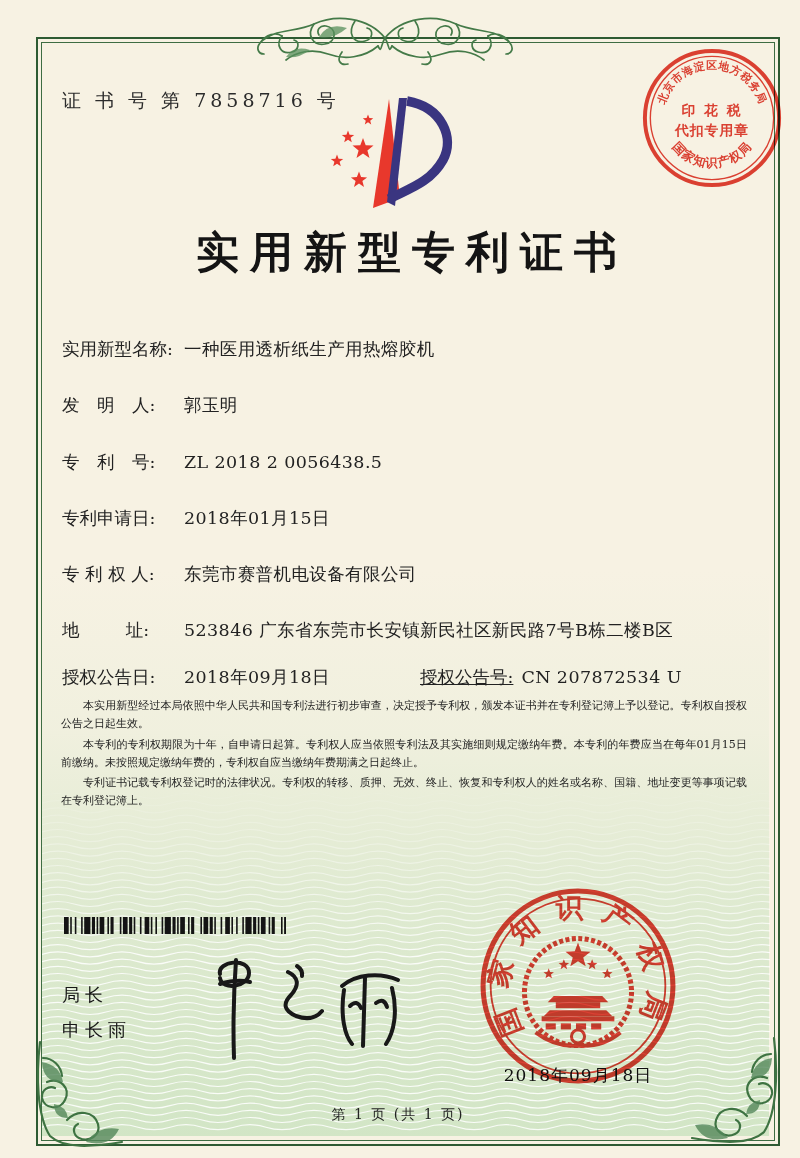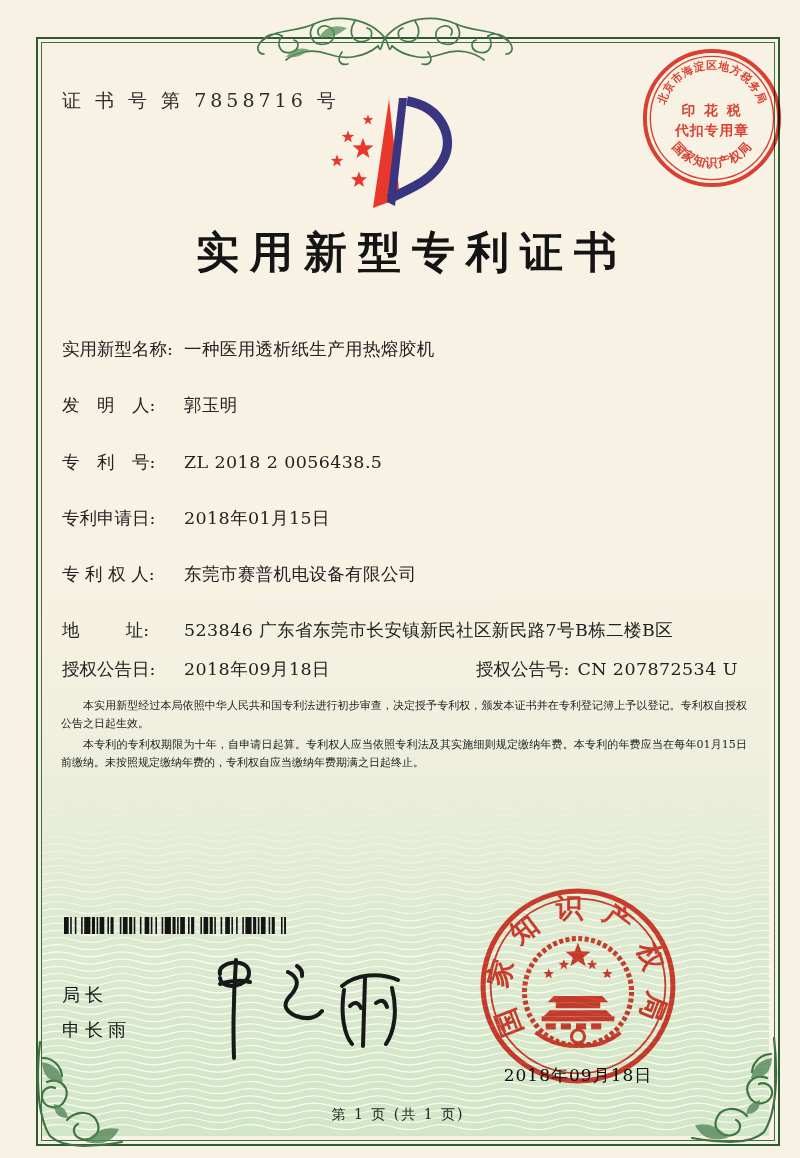--- a/index.html
+++ b/index.html
@@ -22,23 +22,23 @@
   
   .title{left:12px;top:224px;width:800px;text-align:center;font-size:43px;font-weight:700;
     letter-spacing:11px;color:#141414;}
   
   #logo{left:316px;top:96px;}
   
   .fields{left:62px;top:338px;width:692px;font-size:17.5px;color:#222;}
   .frow{display:flex;align-items:flex-start;margin-bottom:33.5px;line-height:1.3;}
   .flabel{width:122px;flex-shrink:0;white-space:pre;}
   .fvalue{letter-spacing:0.4px;max-width:562px;}
-  .frow-addr{margin-bottom:16px;}
+  .frow-addr{margin-bottom:24px;}
   .fval-date{width:212px;flex-shrink:0;}
-  .flabel2{width:auto;margin-left:80px;margin-right:8px;}
+  .flabel2{width:auto;margin-left:24px;margin-right:8px;text-decoration:underline;}
   
   .paras{left:61px;top:697px;width:686px;font-size:11px;line-height:1.66;color:#242424;text-align:justify;}
   .paras p{margin:0 0 2px 0;text-indent:2em;}
   
   #barcode{left:64px;top:917px;}
   
   .signer{left:62px;top:977px;font-size:18px;color:#161616;letter-spacing:5px;line-height:1.95;}
   #signature{left:200px;top:948px;}
   
   #tax-seal{left:638px;top:44px;mix-blend-mode:multiply;opacity:0.95;}
@@ -219,20 +219,21 @@
     <span class="flabel">授权公告日:</span>
     <span class="fvalue fval-date">2018年09月18日</span>
     <span class="flabel flabel2">授权公告号:</span>
     <span class="fvalue">CN 207872534 U</span>
   </div>
 </div>
 
 <div class="abs paras">
   <p>本实用新型经过本局依照中华人民共和国专利法进行初步审查，决定授予专利权，颁发本证书并在专利登记簿上予以登记。专利权自授权公告之日起生效。</p>
   <p>本专利的专利权期限为十年，自申请日起算。专利权人应当依照专利法及其实施细则规定缴纳年费。本专利的年费应当在每年01月15日前缴纳。未按照规定缴纳年费的，专利权自应当缴纳年费期满之日起终止。</p>
+  <p>专利证书记载专利权登记时的法律状况。专利权的转移、质押、无效、终止、恢复和专利权人的姓名或名称、国籍、地址变更等事项记载在专利登记簿上。</p>
 </div>
 
 <svg id="barcode" class="abs" width="222" height="17">
     <rect x="0.0" y="0" width="4.7" height="17" fill="#141414"></rect>
     <rect x="6.2" y="0" width="1.6" height="17" fill="#141414"></rect>
     <rect x="10.8" y="0" width="1.6" height="17" fill="#141414"></rect>
     <rect x="17.1" y="0" width="1.6" height="17" fill="#141414"></rect>
     <rect x="20.2" y="0" width="6.2" height="17" fill="#141414"></rect>
     <rect x="27.9" y="0" width="3.1" height="17" fill="#141414"></rect>
     <rect x="32.6" y="0" width="1.6" height="17" fill="#141414"></rect>

